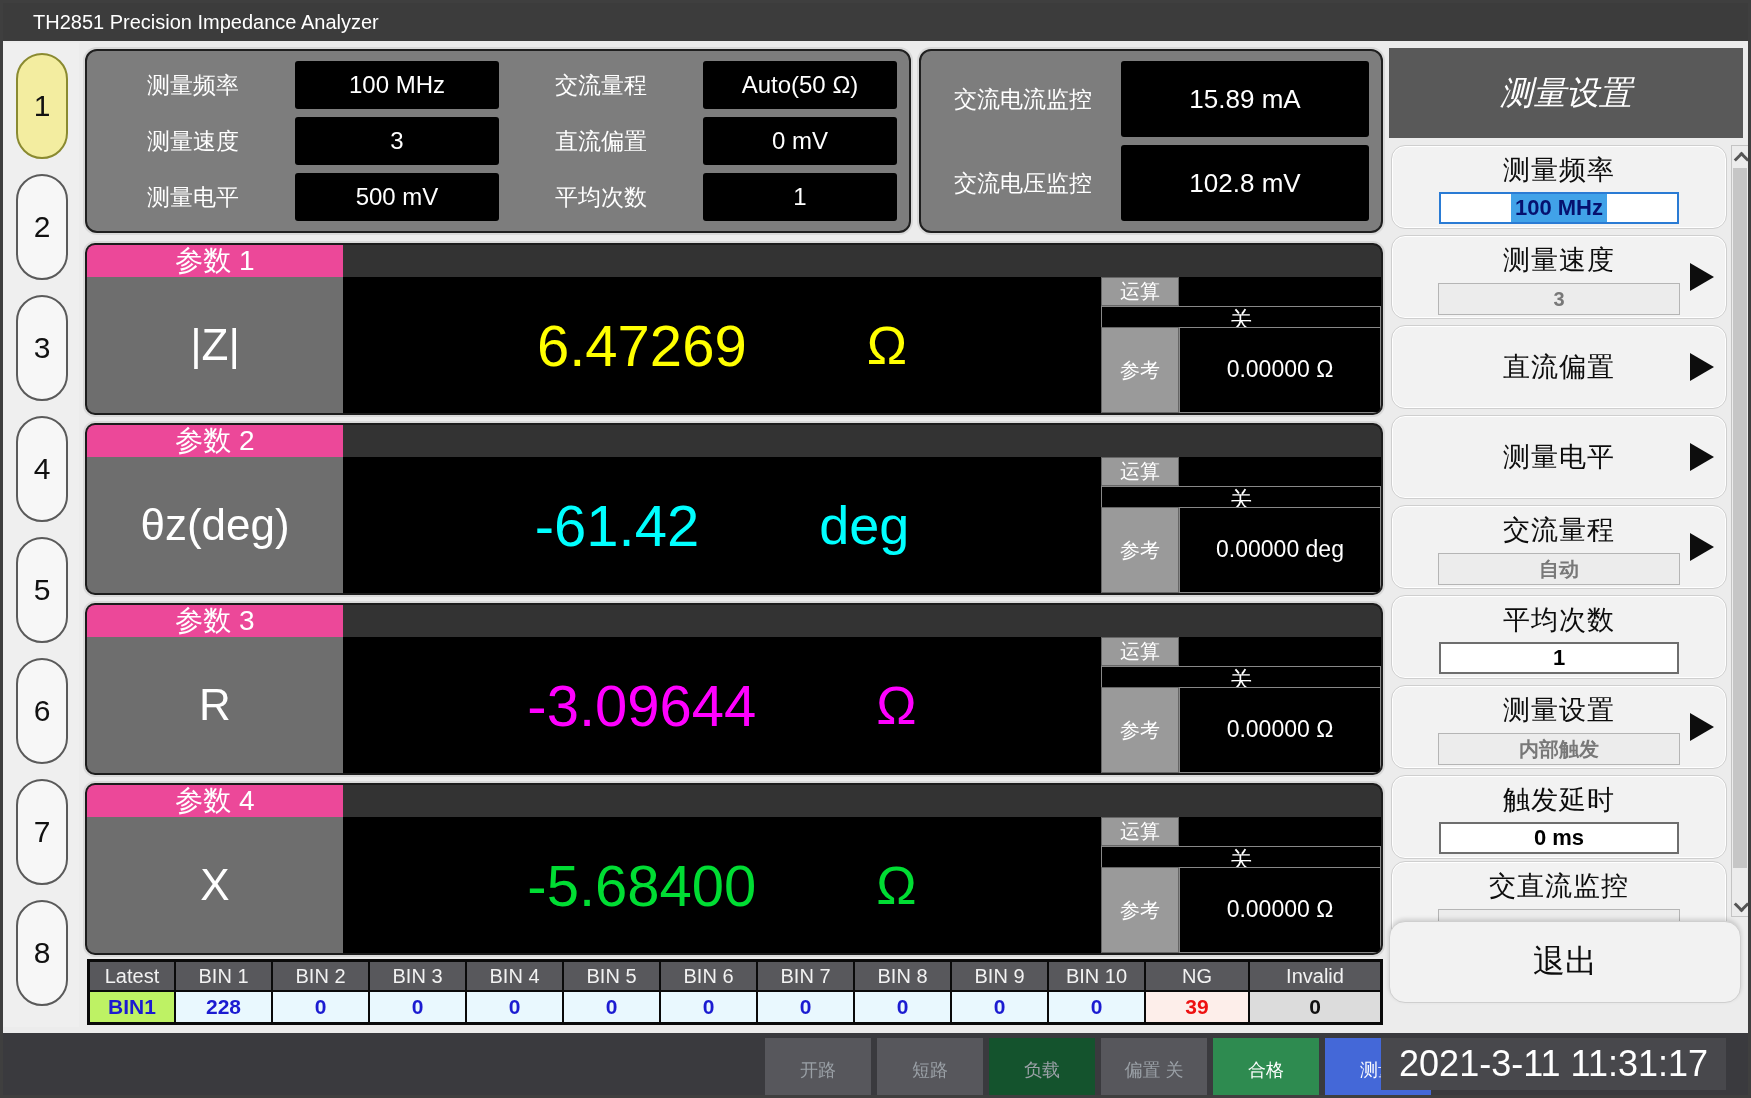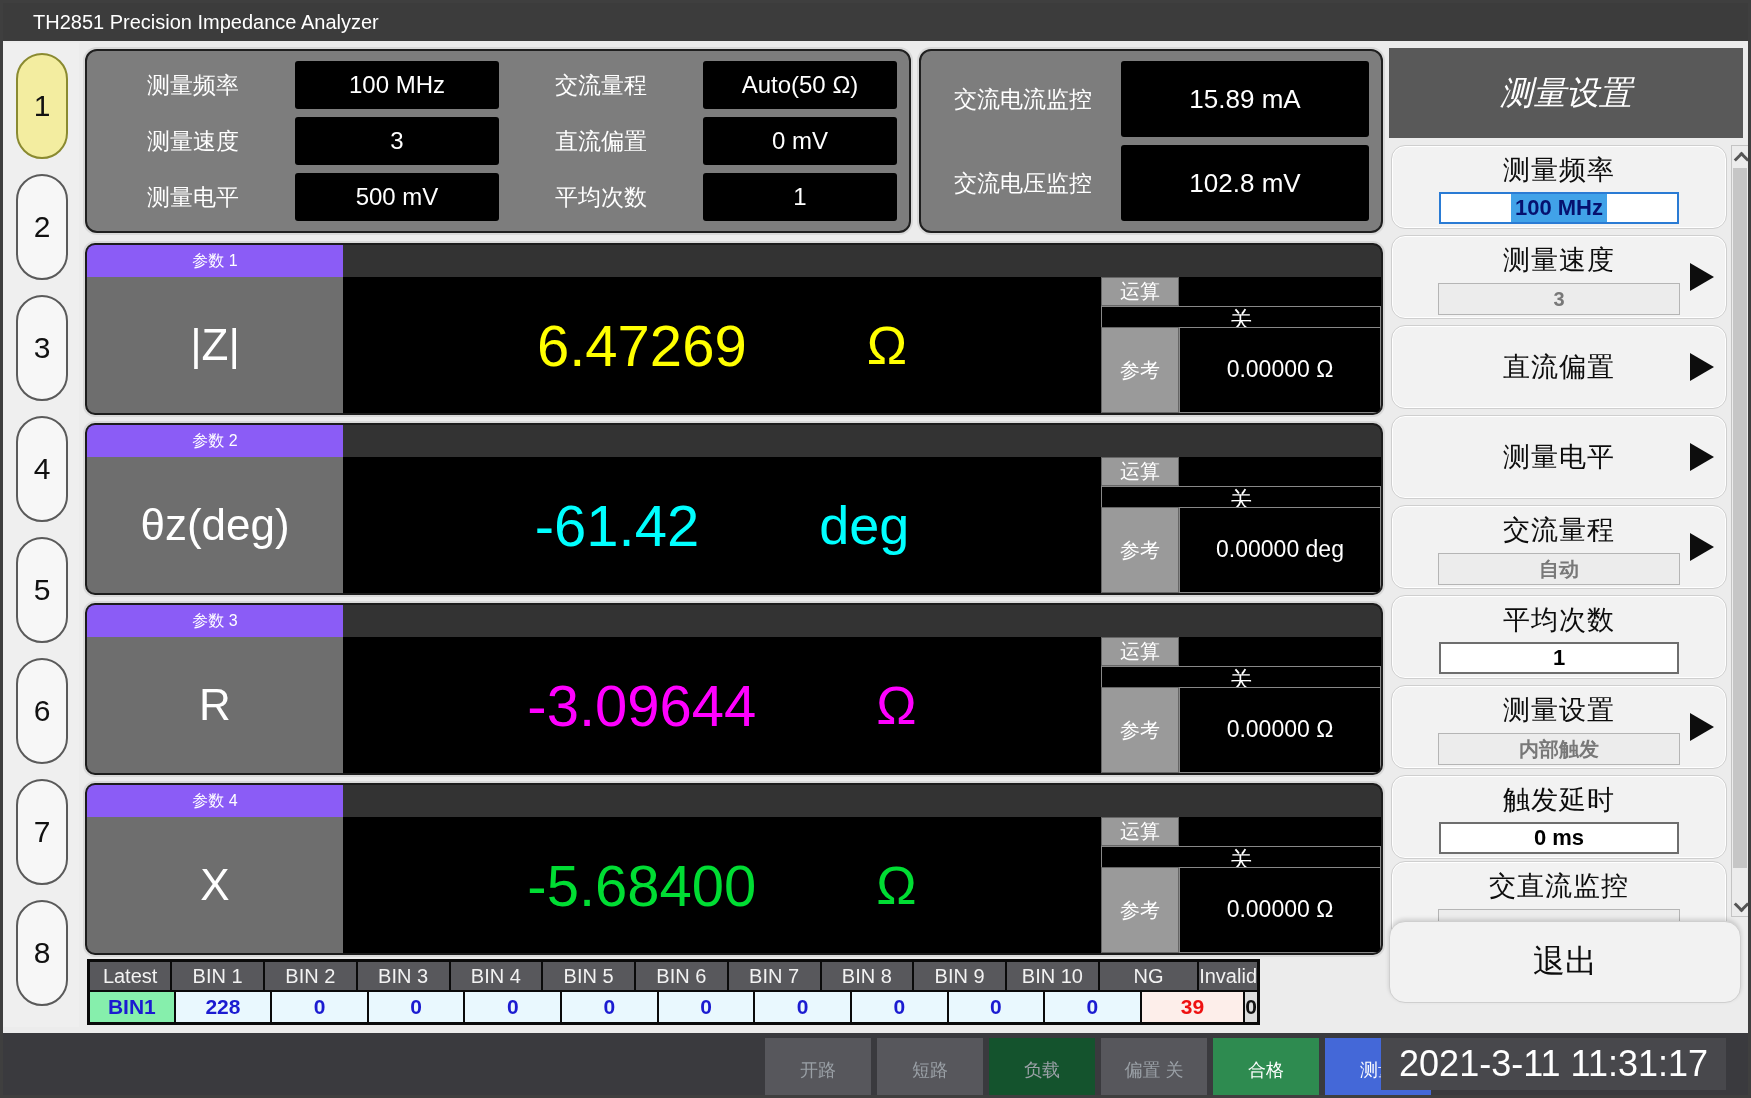--- a/index.html
+++ b/index.html
@@ -27,41 +27,41 @@
   .cell-label{display:flex;align-items:center;justify-content:center;color:#fff;font-size:23px;}
   .cell-value{background:#000;border-radius:3px;margin:4px;display:flex;align-items:center;
     justify-content:center;color:#fff;font-size:24px;}
   .monitor .cell-value{font-size:26px;}
   
   .param{position:absolute;left:82px;width:1298px;height:172px;border:2px solid #1c1c1c;
     border-radius:10px;background:#000;overflow:hidden;box-sizing:border-box;
     box-shadow:0 0 0 2px #d9d9d9;}
   .pp1{top:240px}.pp2{top:420px}.pp3{top:600px}.pp4{top:780px}
   .param-header{height:32px;display:flex;}
-  .param-tab{width:256px;background:#8b5cf6;color:#fff;font-size:16px;
+  .param-tab{width:256px;background:#ec4899;color:#fff;font-size:28px;
     display:flex;align-items:center;justify-content:center;}
   .param-header-rest{flex:1;background:#333;}
   .param-body{display:flex;height:136px;}
   .param-label{width:256px;background:#6e6e6e;color:#fff;font-size:44px;
     display:flex;align-items:center;justify-content:center;}
   .param-display{flex:1;background:#000;display:flex;align-items:center;
     justify-content:center;gap:120px;}
   .param-value{font-size:58px;}
   .param-unit{font-size:54px;}
   .param-side{width:280px;display:flex;flex-direction:column;}
   .side-row{display:flex;}
   .side-row.calc{height:50px;flex-direction:column;}
   .side-row.ref{flex:1;}
   .side-label{width:78px;background:#9a9a9a;color:#fff;font-size:20px;display:flex;
     align-items:center;justify-content:center;border:1px solid #666;box-sizing:border-box;}
   .side-value{flex:1;background:#000;color:#fff;font-size:23px;display:flex;align-items:center;
     justify-content:center;border:1px solid #888;box-sizing:border-box;text-align:center;
     padding:0 6px;line-height:1.2;}
   
-  .bintable{position:absolute;left:84px;top:956px;width:1173px;border:2px solid #0a0a0a;
+  .bintable{position:absolute;left:84px;top:956px;width:1296px;border:2px solid #0a0a0a;
     box-sizing:border-box;}
   .binrow{display:flex;}
   .bincell{border:1px solid #0a0a0a;box-sizing:border-box;display:flex;align-items:center;
     justify-content:center;}
   .binrow.head .bincell{height:30px;background:#58585c;color:#f2f2f2;font-size:20px;}
   .binrow.vals .bincell{height:32px;font-size:21px;font-weight:bold;}
   .c-latest{width:86px;}.c-bin{width:97px;}.c-ng{width:104px;}.c-inv{flex:1;}
   
   .rp-header{position:absolute;left:1386px;top:45px;width:354px;height:90px;background:#595959;
     color:#fff;font-size:33px;display:flex;align-items:center;justify-content:center;font-style:italic;}
@@ -250,21 +250,21 @@
       <div class="bincell c-bin">BIN 5</div>
       <div class="bincell c-bin">BIN 6</div>
       <div class="bincell c-bin">BIN 7</div>
       <div class="bincell c-bin">BIN 8</div>
       <div class="bincell c-bin">BIN 9</div>
       <div class="bincell c-bin">BIN 10</div>
       <div class="bincell c-ng">NG</div>
       <div class="bincell c-inv">Invalid</div>
     </div>
     <div class="binrow vals">
-      <div class="bincell c-latest" style="background: #86efac; color: rgb(27, 27, 209);">BIN1</div>
+      <div class="bincell c-latest" style="background: #bef264; color: rgb(27, 27, 209);">BIN1</div>
       <div class="bincell c-bin" style="background: rgb(233, 248, 254); color: rgb(27, 27, 209);">228</div>
       <div class="bincell c-bin" style="background: rgb(233, 248, 254); color: rgb(27, 27, 209);">0</div>
       <div class="bincell c-bin" style="background: rgb(233, 248, 254); color: rgb(27, 27, 209);">0</div>
       <div class="bincell c-bin" style="background: rgb(233, 248, 254); color: rgb(27, 27, 209);">0</div>
       <div class="bincell c-bin" style="background: rgb(233, 248, 254); color: rgb(27, 27, 209);">0</div>
       <div class="bincell c-bin" style="background: rgb(233, 248, 254); color: rgb(27, 27, 209);">0</div>
       <div class="bincell c-bin" style="background: rgb(233, 248, 254); color: rgb(27, 27, 209);">0</div>
       <div class="bincell c-bin" style="background: rgb(233, 248, 254); color: rgb(27, 27, 209);">0</div>
       <div class="bincell c-bin" style="background: rgb(233, 248, 254); color: rgb(27, 27, 209);">0</div>
       <div class="bincell c-bin" style="background: rgb(233, 248, 254); color: rgb(27, 27, 209);">0</div>

